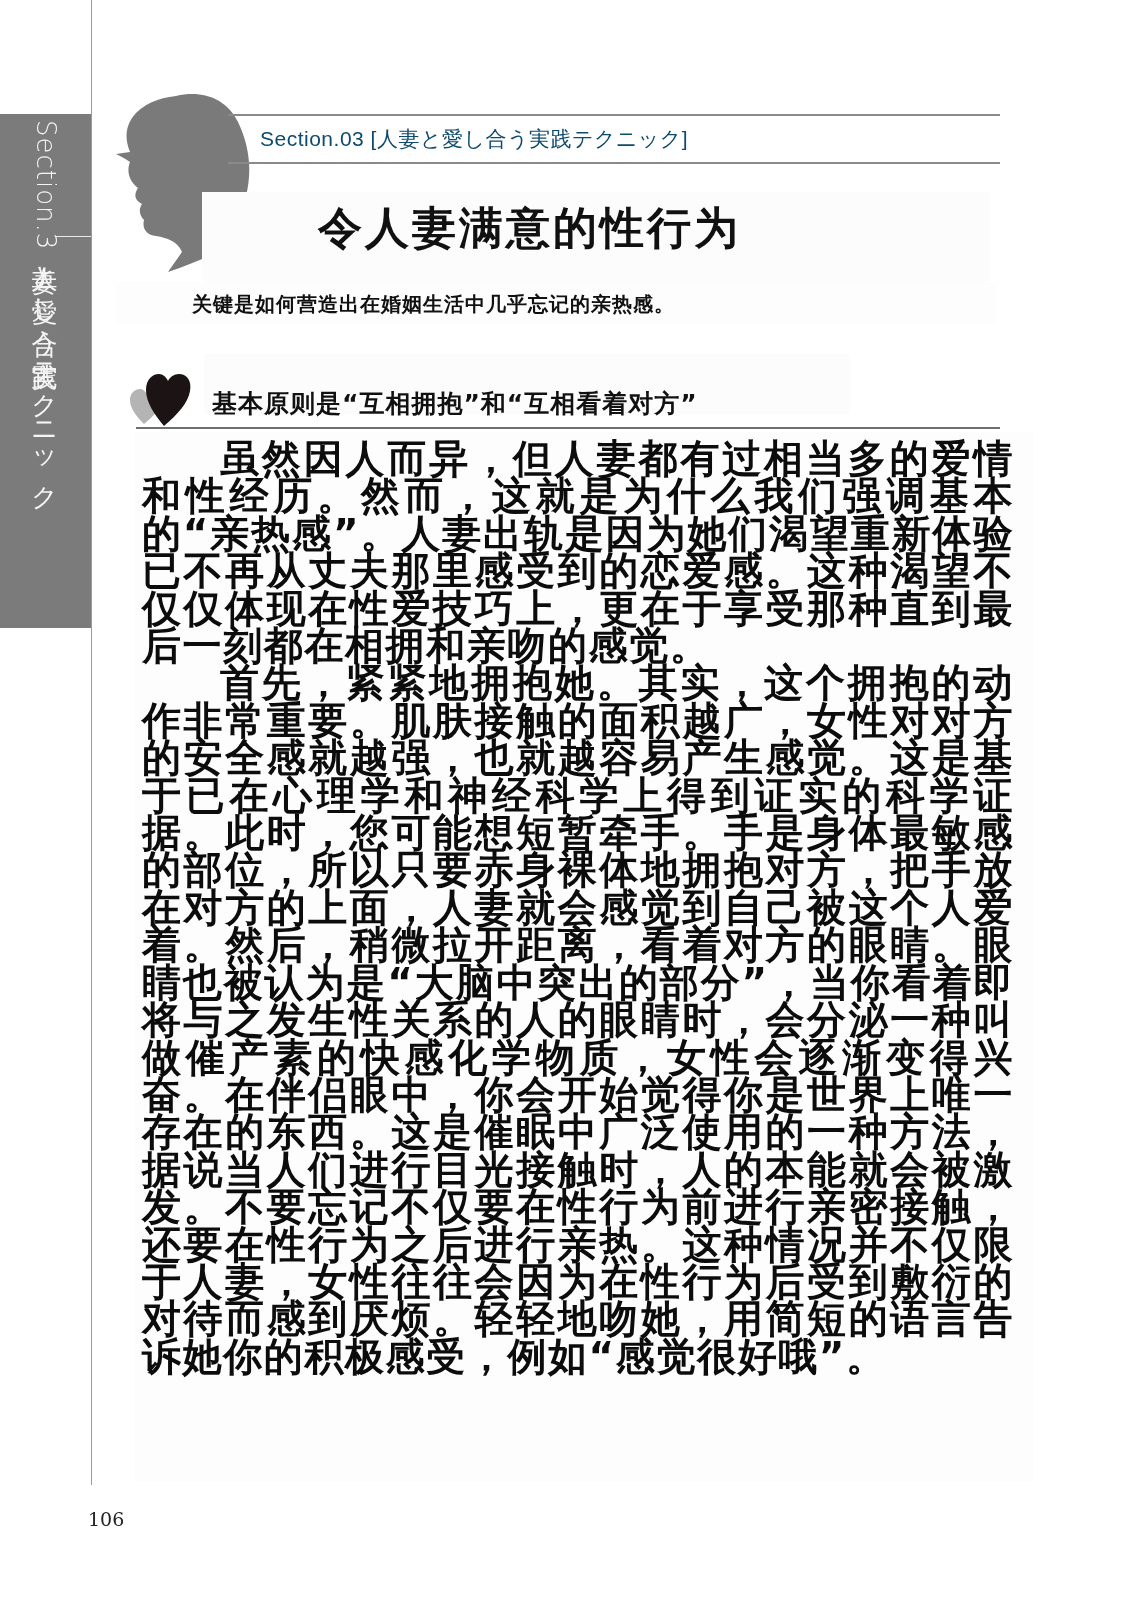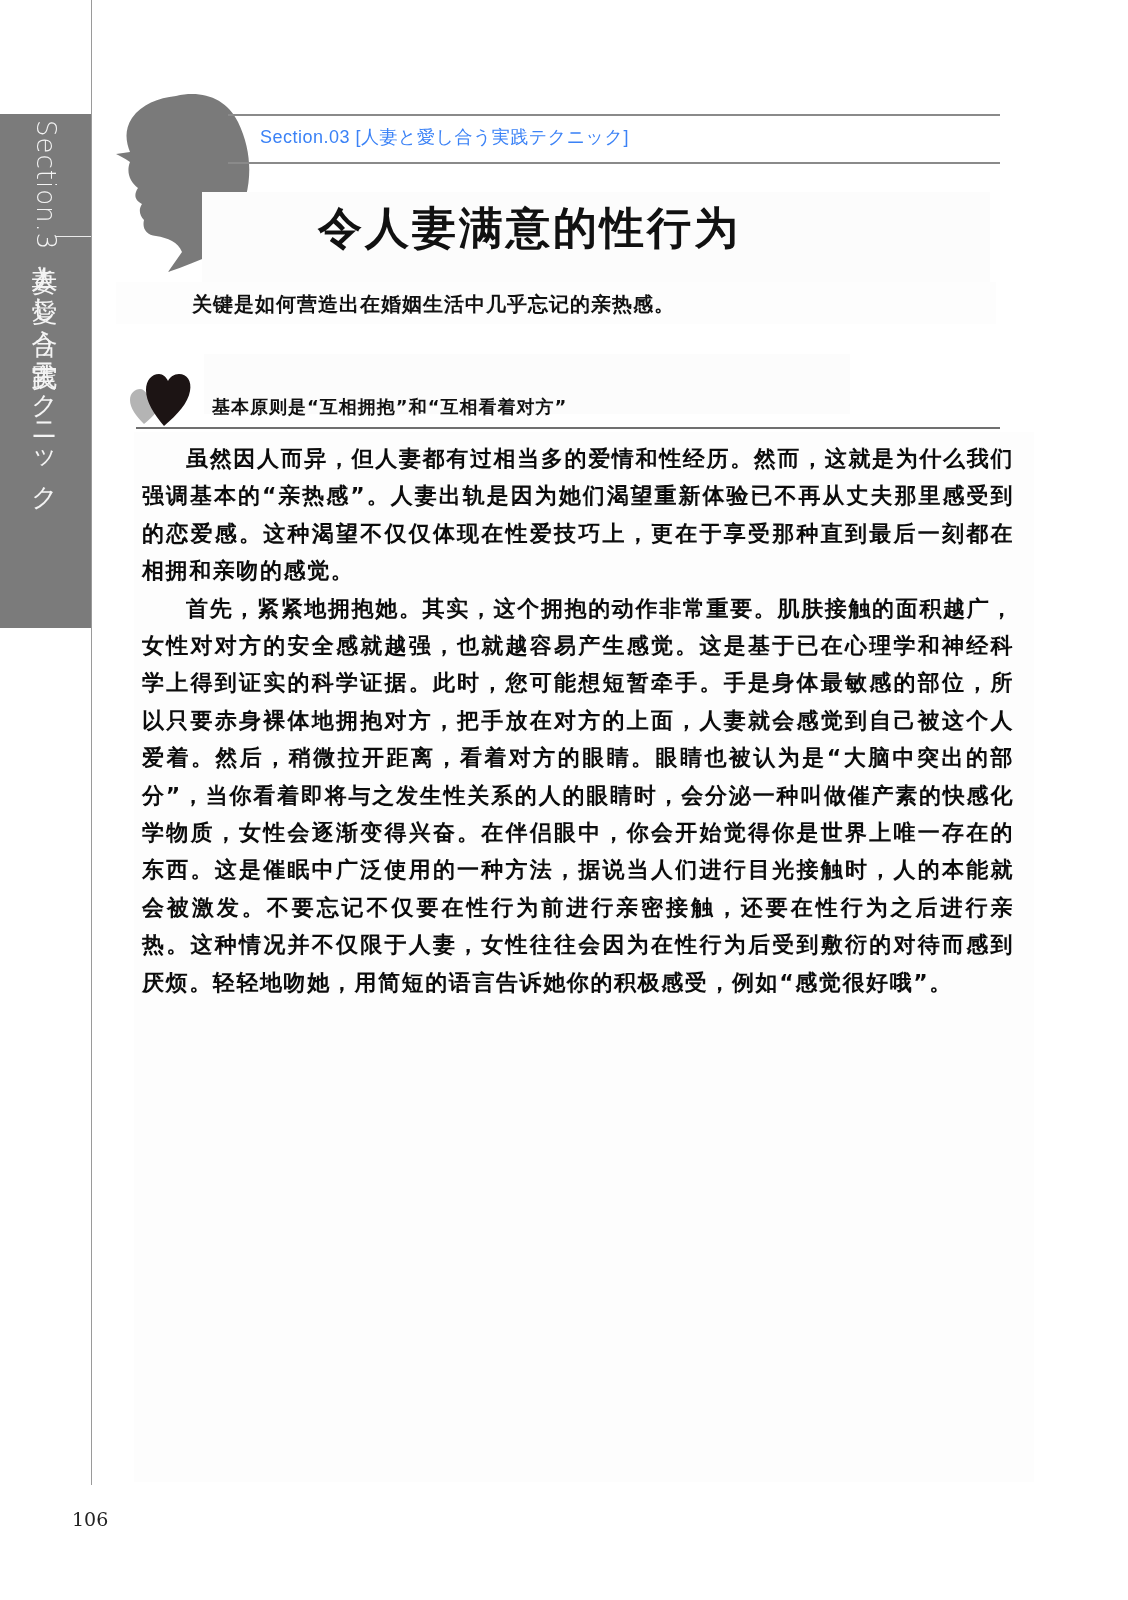--- a/index.html
+++ b/index.html
@@ -20,53 +20,53 @@
   }
   .side-tab .vsec { height: 120px; }
   .side-tab .vdivider {
     position: absolute; left: 55px; top: 122px; width: 36px; height: 1px; background: #eaeaea;
   }
   .side-tab .vtitle { top: 132px; }
   .silhouette { position: absolute; left: 116px; top: 92px; width: 140px; height: 184px; }
   .header-rule-top { position: absolute; left: 228px; top: 114px; width: 772px; height: 2px; background: #8a8a8a; }
   .header-rule-bot { position: absolute; left: 228px; top: 162px; width: 772px; height: 2px; background: #8a8a8a; }
   .section-label {
-    position: absolute; left: 260px; top: 125px; font-size: 18px; color: #3b82f6;
+    position: absolute; left: 260px; top: 125px; font-size: 21px; color: #0c4a6e;
     font-family: "Liberation Sans", sans-serif; letter-spacing: 0.5px;
   }
   .title-box {
     position: absolute; left: 202px; top: 192px; width: 788px; height: 95px; background: #fcfcfc;
   }
   .page-title {
     position: absolute; left: 318px; top: 199px; font-size: 44px; font-weight: bold; letter-spacing: 3px;
   }
   .subtitle-box {
     position: absolute; left: 116px; top: 282px; width: 880px; height: 42px; background: #fdfdfd;
   }
   .subtitle {
     position: absolute; left: 192px; top: 291px; font-size: 20px; font-weight: bold; letter-spacing: 1px;
   }
   .heading-box {
     position: absolute; left: 204px; top: 354px; width: 646px; height: 60px; background: #fcfcfc;
   }
   .hearts { position: absolute; left: 130px; top: 374px; width: 62px; height: 52px; }
   .heading-text {
-    position: absolute; left: 212px; top: 395px; font-size: 18px; font-weight: bold; letter-spacing: 1px;
+    position: absolute; left: 212px; top: 387px; font-size: 25px; font-weight: bold; letter-spacing: 1px;
   }
   .heading-rule { position: absolute; left: 136px; top: 427px; width: 864px; height: 2px; background: #707070; }
   .body-box {
     position: absolute; left: 134px; top: 432px; width: 900px; height: 1050px; background: #fdfdfd;
   }
   .body-text {
     position: absolute; left: 142px; top: 440px; width: 872px;
-    font-size: 22px; font-weight: bold; line-height: 37.4px; letter-spacing: 1.6px; color: #0c0c0c;
+    font-size: 39px; font-weight: bold; line-height: 37.4px; letter-spacing: 1.6px; color: #0c0c0c;
   }
   .body-text p { margin: 0; text-indent: 2em; text-align: justify; }
   .page-number {
-    position: absolute; left: 72px; top: 1508px; font-family: "DejaVu Serif", serif; font-size: 19px; color: #222;
+    position: absolute; left: 88px; top: 1508px; font-family: "DejaVu Serif", serif; font-size: 19px; color: #222;
   }
 </style>
 </head>
 <body>
 
 <div class="margin-rule"></div>
 
 <div class="side-tab">
   <div class="vtext vsec">Section.3</div>
   <div class="vdivider"></div>

